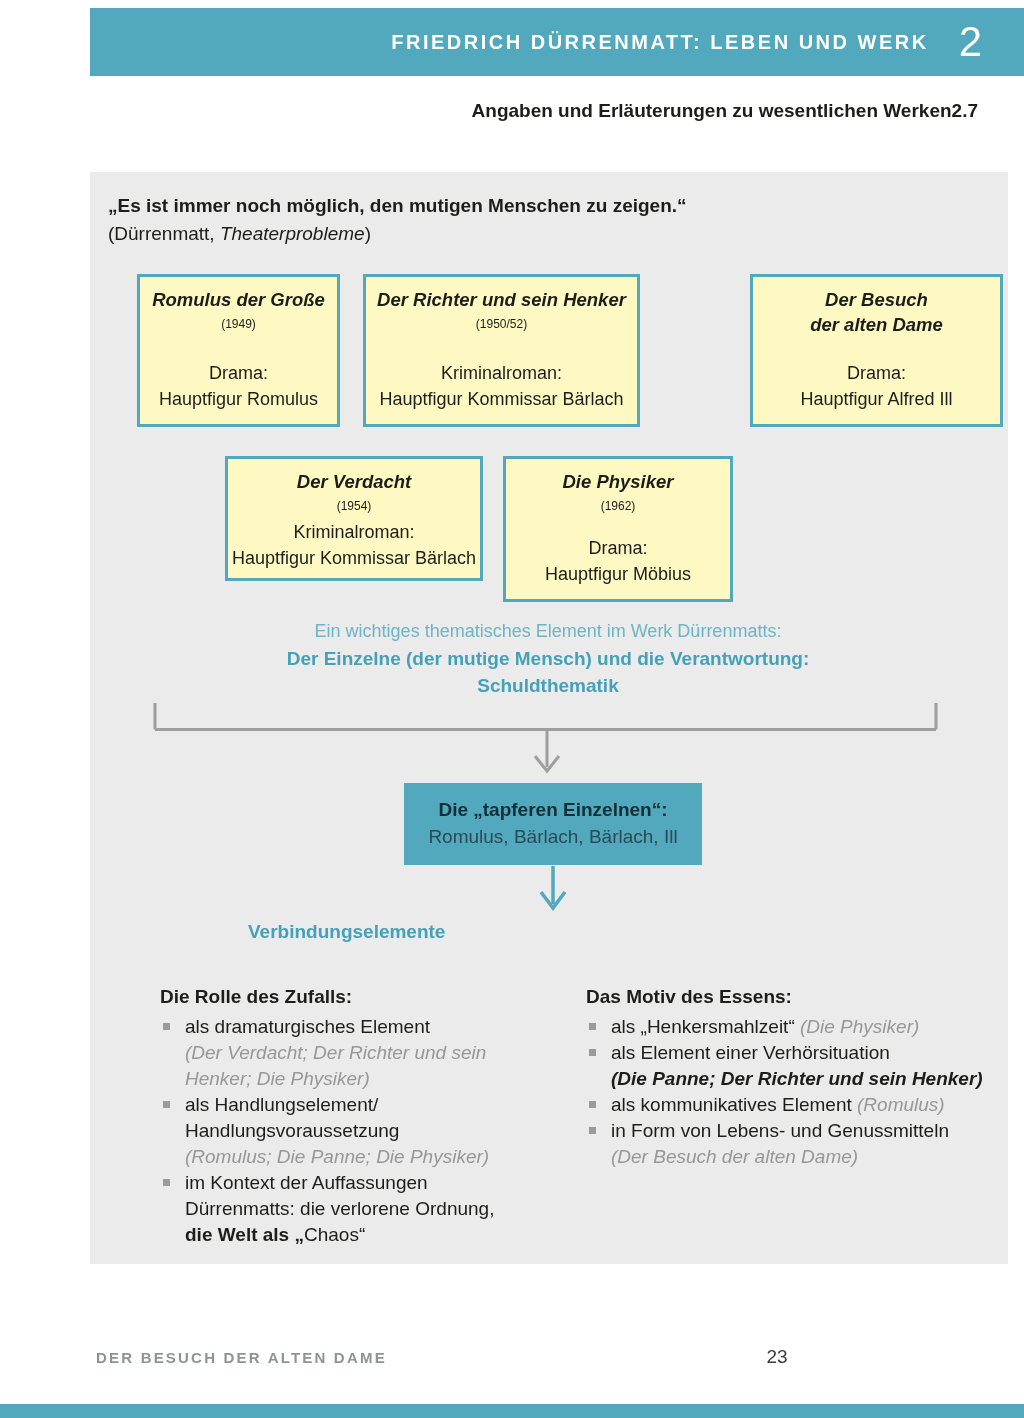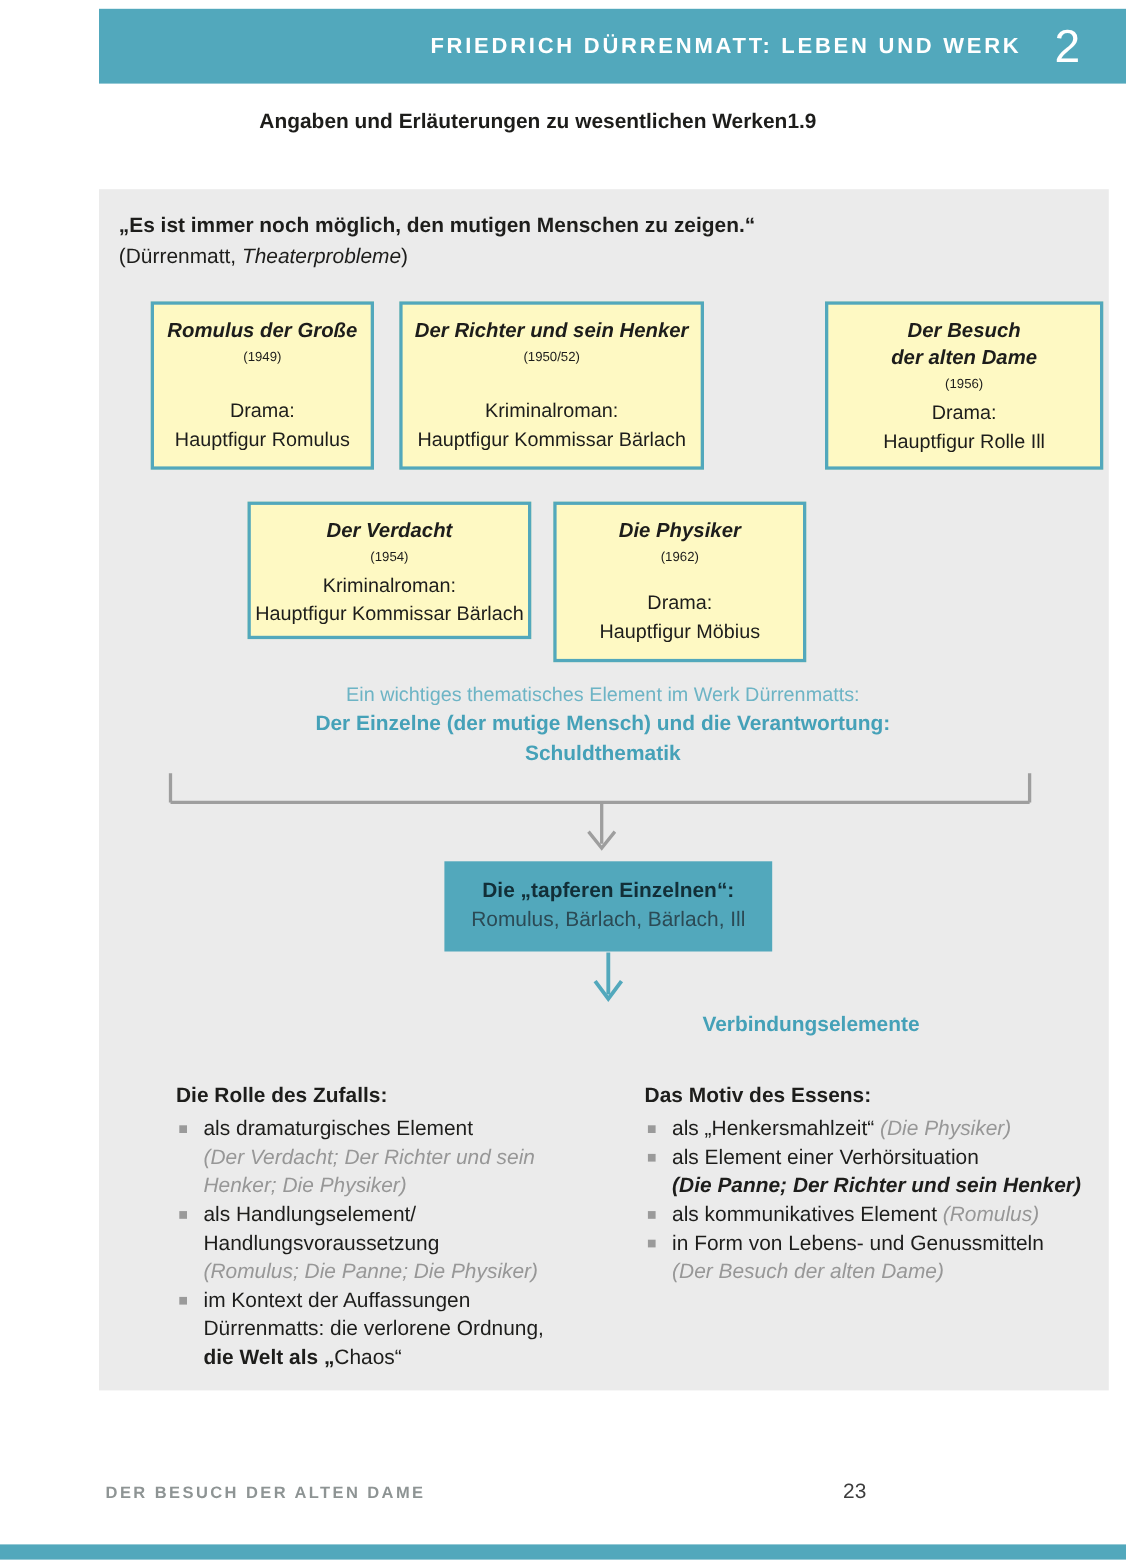--- a/index.html
+++ b/index.html
@@ -14,21 +14,21 @@
   }
   html,body{margin:0;padding:0;}
   body{font-family:"Liberation Sans", sans-serif;background:#fff;}
   #page{position:relative;width:1024px;height:1418px;background:#fff;overflow:hidden;}
 
   
   .header-bar{position:absolute;left:90px;top:8px;right:0;height:68px;background:var(--teal);
     display:flex;align-items:center;justify-content:flex-end;gap:30px;padding-right:42px;box-sizing:border-box;}
   .chapter-title{color:#fff;font-size:20px;font-weight:bold;letter-spacing:2.5px;}
   .chapter-number{color:#fff;font-size:42px;font-weight:normal;line-height:1;}
-  .subheader{position:absolute;left:0;right:46px;top:100px;display:flex;justify-content:center;
+  .subheader{position:absolute;left:0;right:46px;top:100px;display:flex;justify-content:flex-end;
     align-items:baseline;font-size:19px;font-weight:bold;color:var(--ink);}
 
   
   .panel{position:absolute;left:90px;top:172px;width:918px;height:1092px;background:var(--panel);}
 
   
   .quote{position:absolute;left:108px;top:192px;font-size:19px;line-height:28px;color:var(--ink);}
   .q1{font-weight:bold;}
   .q-work{font-style:italic;margin-top:28px;}
 
@@ -53,21 +53,21 @@
   .t2,.t3{font-size:19px;font-weight:bold;color:var(--teal-text);}
 
   .svg-abs{position:absolute;}
 
   
   .central-box{position:absolute;left:404px;top:783px;width:298px;height:82px;background:var(--teal);
     text-align:center;padding-top:13px;box-sizing:border-box;line-height:27px;}
   .cb1{font-size:19px;font-weight:bold;color:#122f38;}
   .cb2{font-size:19px;color:#2b4a55;}
 
-  .connector-label{position:absolute;left:236px;top:921px;width:600px;text-align:right;
+  .connector-label{position:absolute;left:248px;top:921px;width:600px;text-align:left;
     font-size:19px;font-weight:bold;color:var(--teal-text);}
 
   
   .topic-col{position:absolute;top:984px;color:var(--ink);}
   .topic-left{left:160px;width:412px;}
   .topic-right{left:586px;width:418px;}
   .topic-heading{font-weight:bold;font-size:19px;line-height:26px;margin-bottom:4px;color:var(--ink);}
   .bullets{list-style:none;margin:0;padding:0;}
   .bullet{position:relative;padding-left:25px;font-size:19px;line-height:26px;}
   .marker{position:absolute;left:3px;top:9px;width:7px;height:7px;background:#9a9a9a;}
@@ -88,21 +88,21 @@
 
 <div id="page">
 
   <div class="header-bar">
     <span class="chapter-title">FRIEDRICH DÜRRENMATT: LEBEN UND WERK</span>
     <span class="chapter-number">2</span>
   </div>
 
   <div class="subheader">
     <span>Angaben und Erläuterungen zu wesentlichen Werken</span>
-    <span>1.9</span>
+    <span>2.7</span>
   </div>
 
   <div class="panel"></div>
 
   <div class="quote">
     <div class="q1">„Es ist immer noch möglich, den mutigen Menschen zu zeigen.“</div>
     <div><span>(Dürrenmatt, </span><span class="q-work">Theaterprobleme</span><span>)</span></div>
   </div>
 
   <div class="work-box wb1">
@@ -132,25 +132,24 @@
       <div>Hauptfigur Kommissar Bärlach</div>
     </div>
   </div>
 
   <div class="work-box wb3">
     <div class="wb-top">
       <div class="wb-title">
           <span>Der Besuch</span>
           <span>der alten Dame</span>
         </div>
-      <div class="wb-year">(1956)</div>
     </div>
     <div class="wb-bottom">
       <div>Drama:</div>
-      <div>Hauptfigur Rolle Ill</div>
+      <div>Hauptfigur Alfred Ill</div>
     </div>
   </div>
 
   <div class="work-box wb4">
     <div class="wb-top">
       <div class="wb-title">
           <span>Der Verdacht</span>
           <span></span>
         </div>
       <div class="wb-year">(1954)</div>

